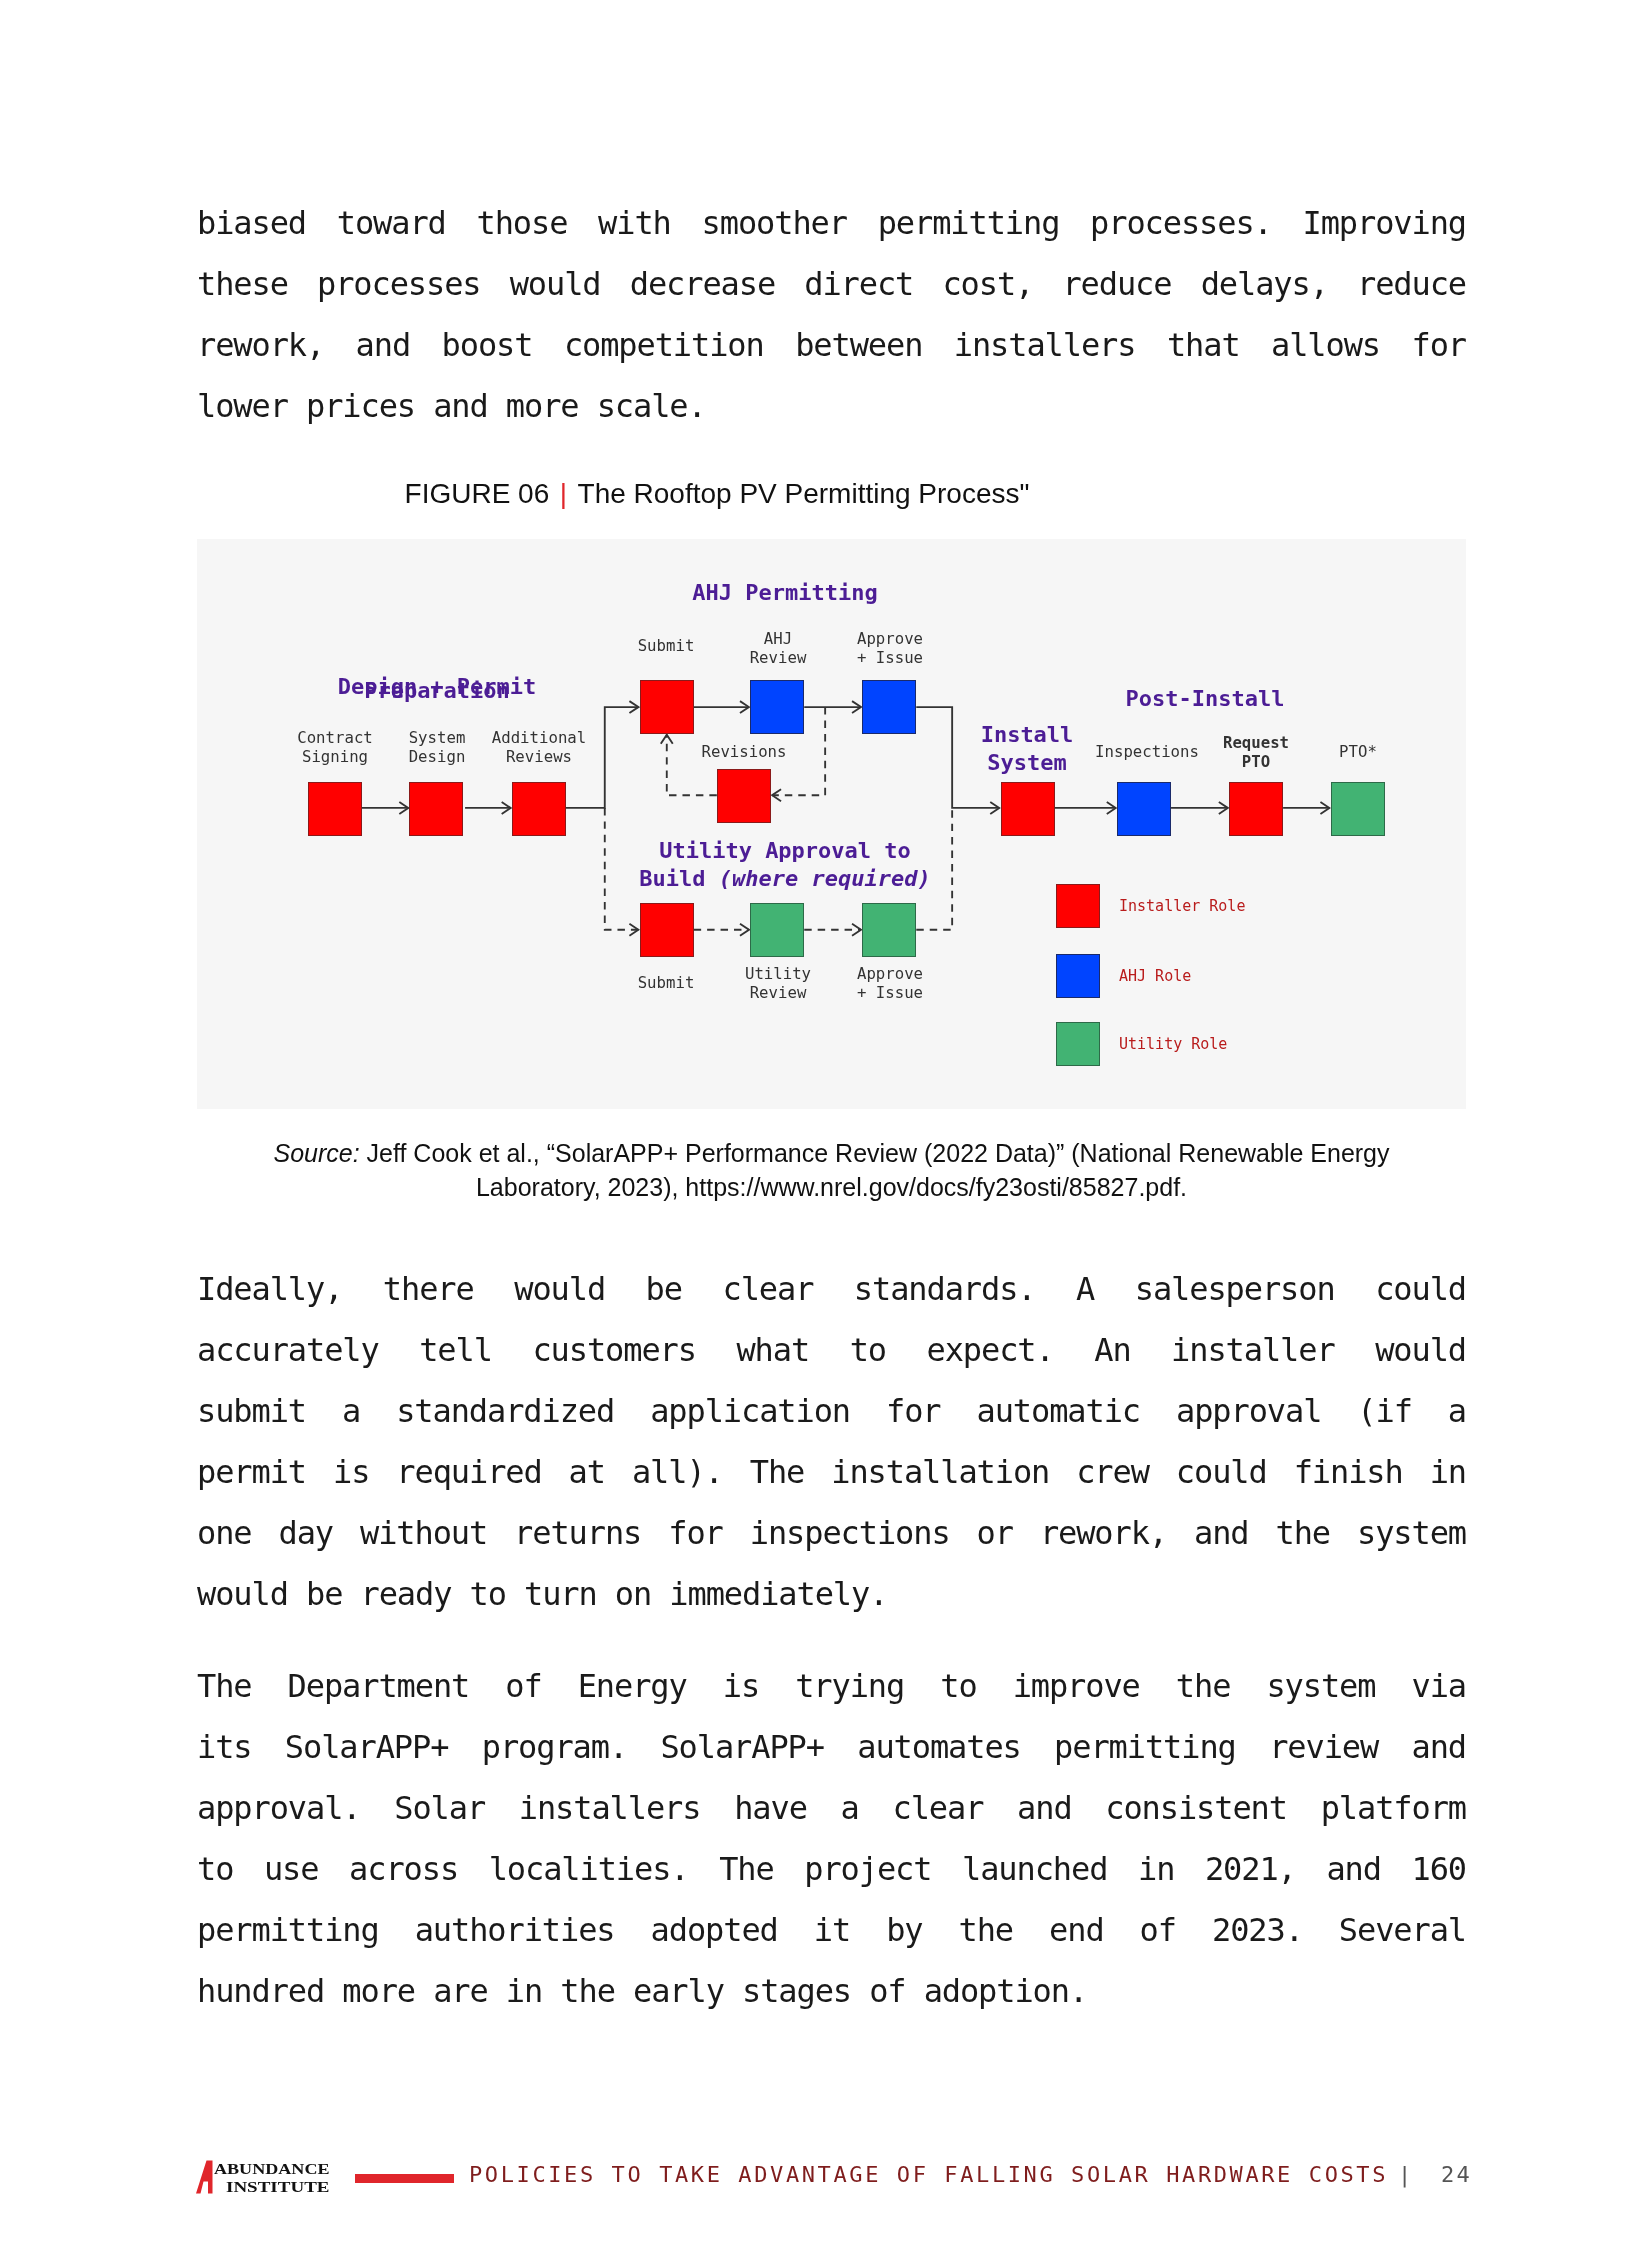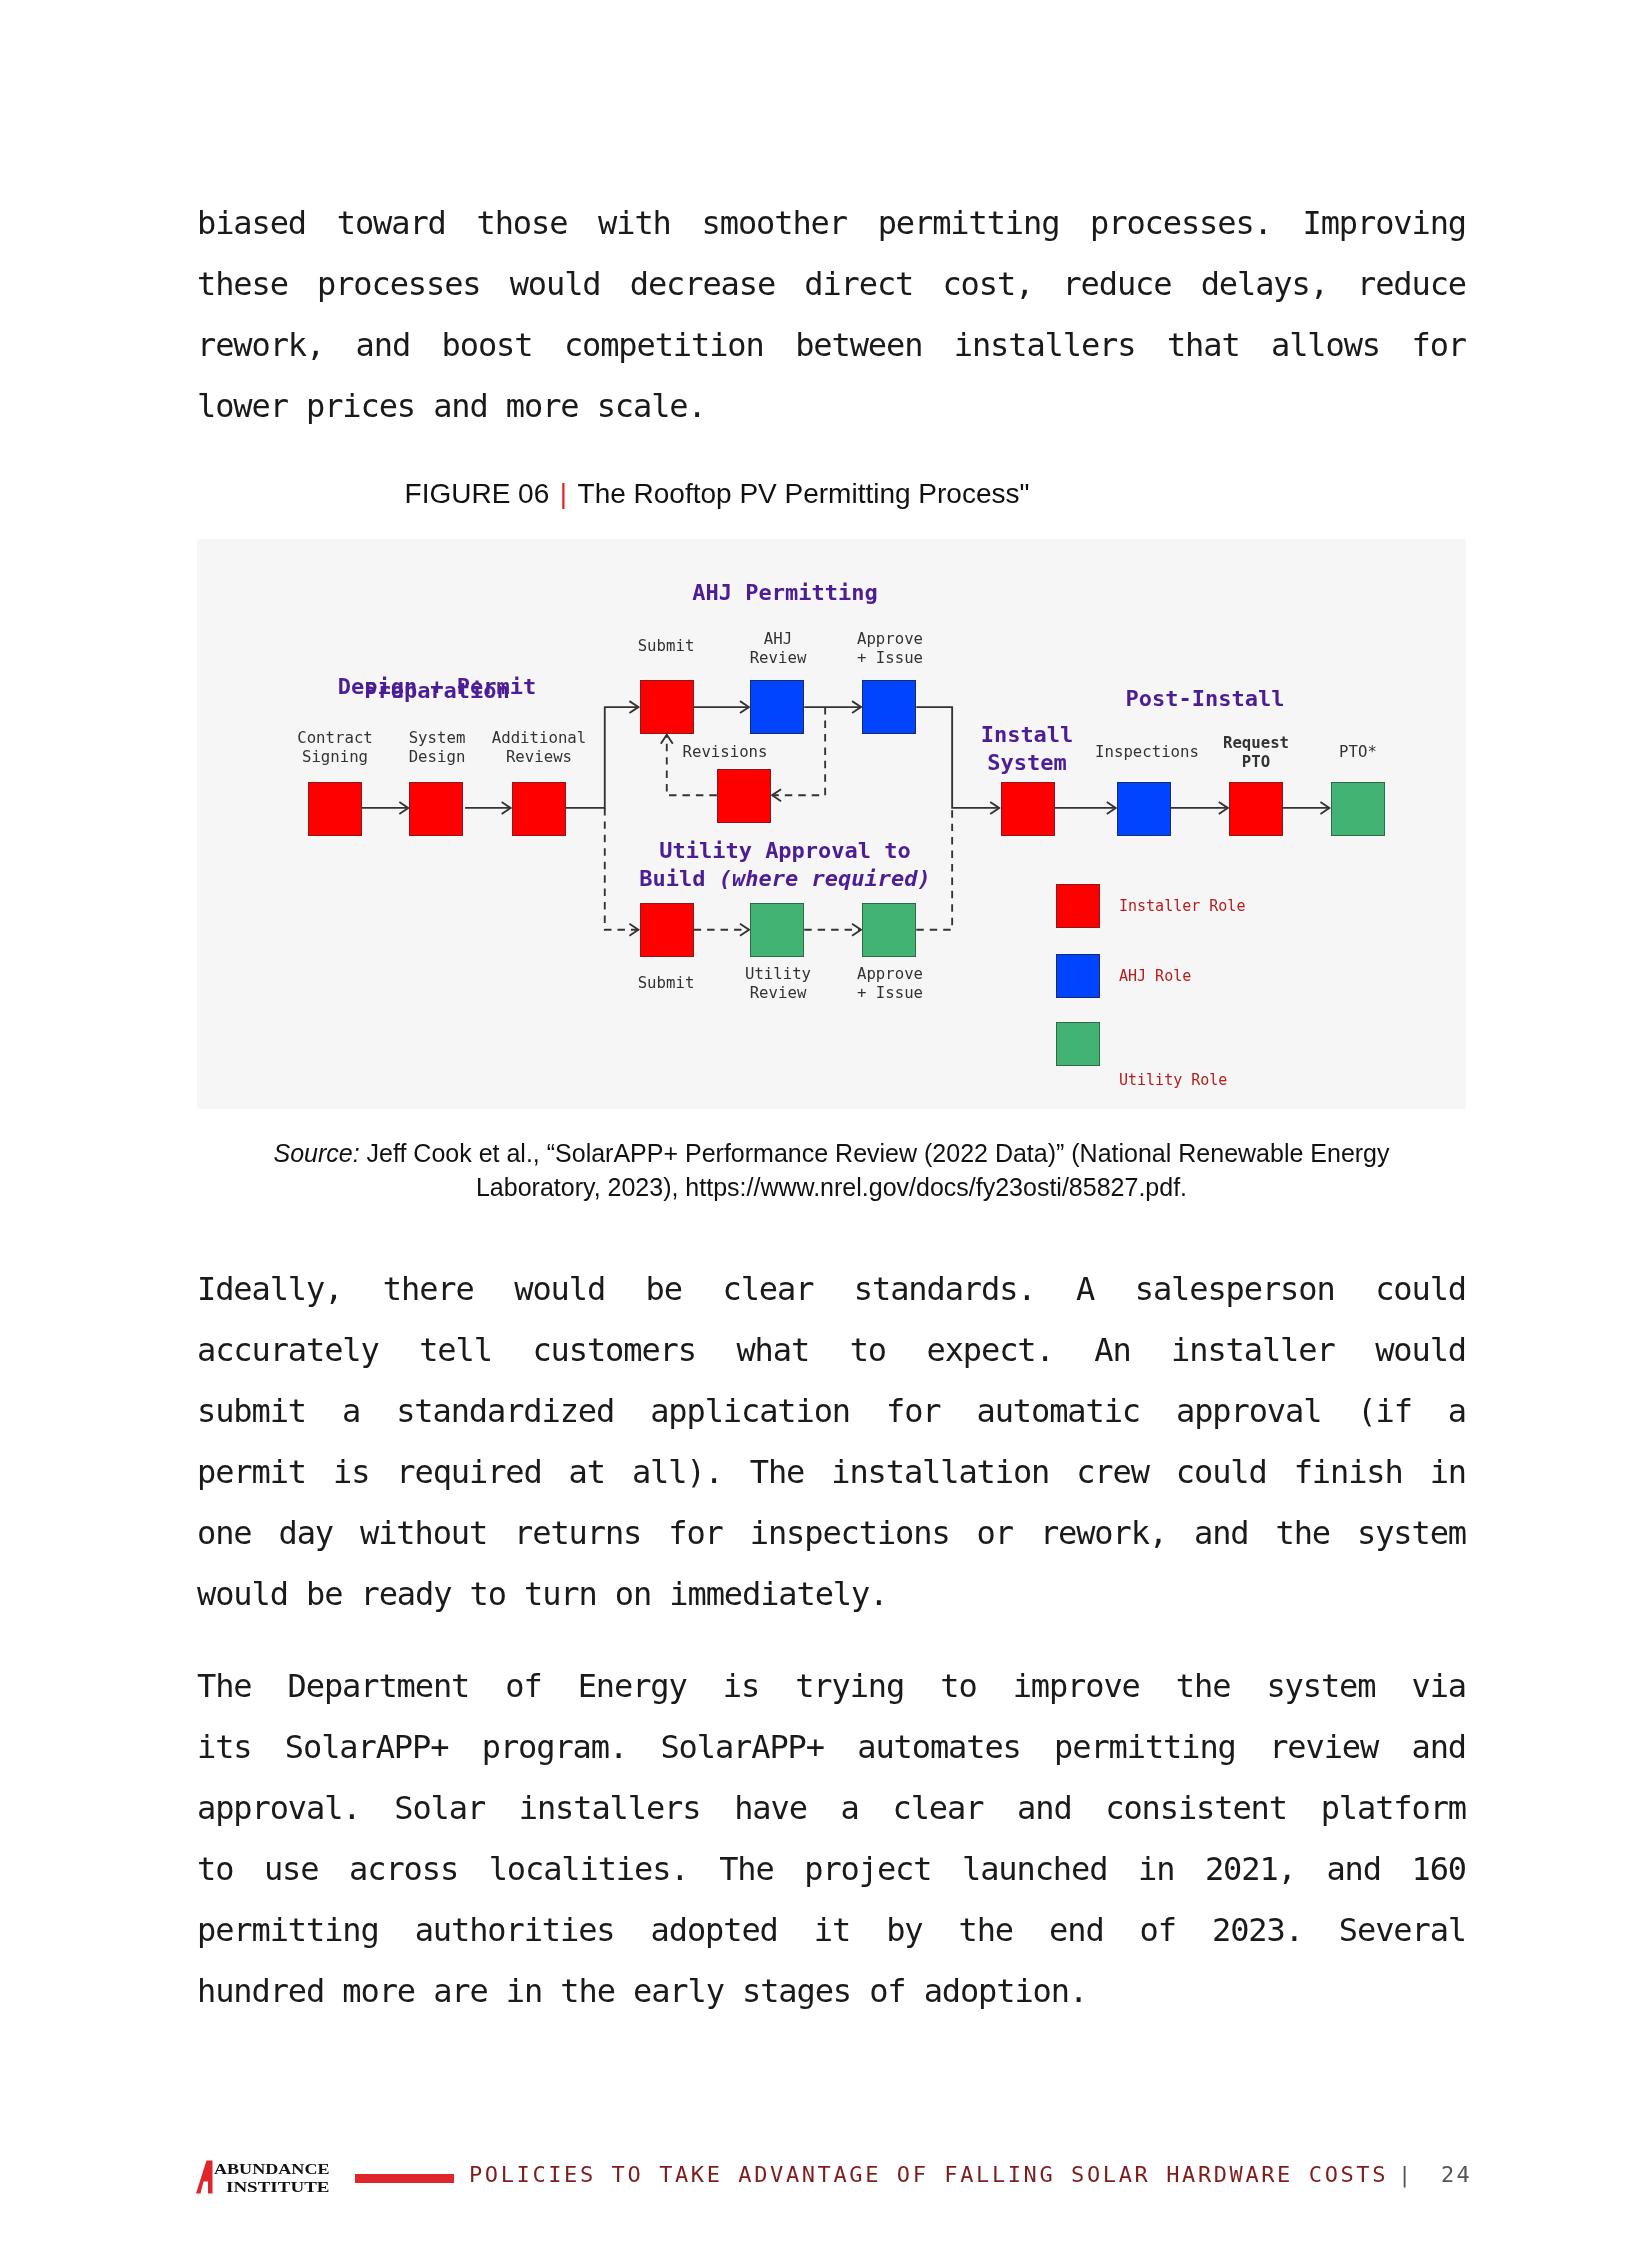--- a/index.html
+++ b/index.html
@@ -84,21 +84,21 @@
   <div class="hdr" style="left:830px; top:210px;">System</div>
   <div class="hdr" style="left:588px; top:298px;">Utility Approval to</div>
   <div class="hdr" style="left:588px; top:326px;"><span>Build </span><em>(where required)</em></div>
 
   <div class="lbl" style="left:138px; top:189px;"><span>Contract</span><br><span>Signing</span></div>
   <div class="lbl" style="left:240px; top:189px;"><span>System</span><br><span>Design</span></div>
   <div class="lbl" style="left:342px; top:189px;"><span>Additional</span><br><span>Reviews</span></div>
   <div class="lbl" style="left:469px; top:97px;">Submit</div>
   <div class="lbl" style="left:581px; top:90px;"><span>AHJ</span><br><span>Review</span></div>
   <div class="lbl" style="left:693px; top:90px;"><span>Approve</span><br><span>+ Issue</span></div>
-  <div class="lbl" style="left:528px; top:203px;">Revisions</div>
+  <div class="lbl" style="left:547px; top:203px;">Revisions</div>
   <div class="lbl" style="left:950px; top:203px;">Inspections</div>
   <div class="lbl" style="left:1059px; top:194px;font-weight:bold;"><span>Request</span><br><span>PTO</span></div>
   <div class="lbl" style="left:1161px; top:203px;">PTO*</div>
   <div class="lbl" style="left:469px; top:434px;">Submit</div>
   <div class="lbl" style="left:581px; top:425px;"><span>Utility</span><br><span>Review</span></div>
   <div class="lbl" style="left:693px; top:425px;"><span>Approve</span><br><span>+ Issue</span></div>
 
   <div class="box red" style="left:111px; top:243px;"></div>
   <div class="box red" style="left:212px; top:243px;"></div>
   <div class="box red" style="left:315px; top:243px;"></div>
@@ -116,21 +116,21 @@
   <div class="box blue" style="left:920px; top:243px;"></div>
   <div class="box red" style="left:1032px; top:243px;"></div>
   <div class="box green" style="left:1134px; top:243px;"></div>
 
   <div>
     <div class="box red" style="left:859px; top:345px; width:44px; height:44px;"></div>
     <div class="leg-lbl" style="left:922px; top:358px;">Installer Role</div>
     <div class="box blue" style="left:859px; top:415px; width:44px; height:44px;"></div>
     <div class="leg-lbl" style="left:922px; top:428px;">AHJ Role</div>
     <div class="box green" style="left:859px; top:483px; width:44px; height:44px;"></div>
-    <div class="leg-lbl" style="left:922px; top:496px;margin-top:36px;">Utility Role</div>
+    <div class="leg-lbl" style="left:922px; top:496px;">Utility Role</div>
   </div>
 </div>
 
 <div class="source">
   <i>Source:</i><span> Jeff Cook et al., “SolarAPP+ Performance Review (2022 Data)” (National Renewable Energy</span><br>
   <span>Laboratory, 2023), https://www.nrel.gov/docs/fy23osti/85827.pdf.</span>
 </div>
 
 <div class="para" style="top:1259px;">
   <span class="ln">Ideally, there would be clear standards. A salesperson could</span>

